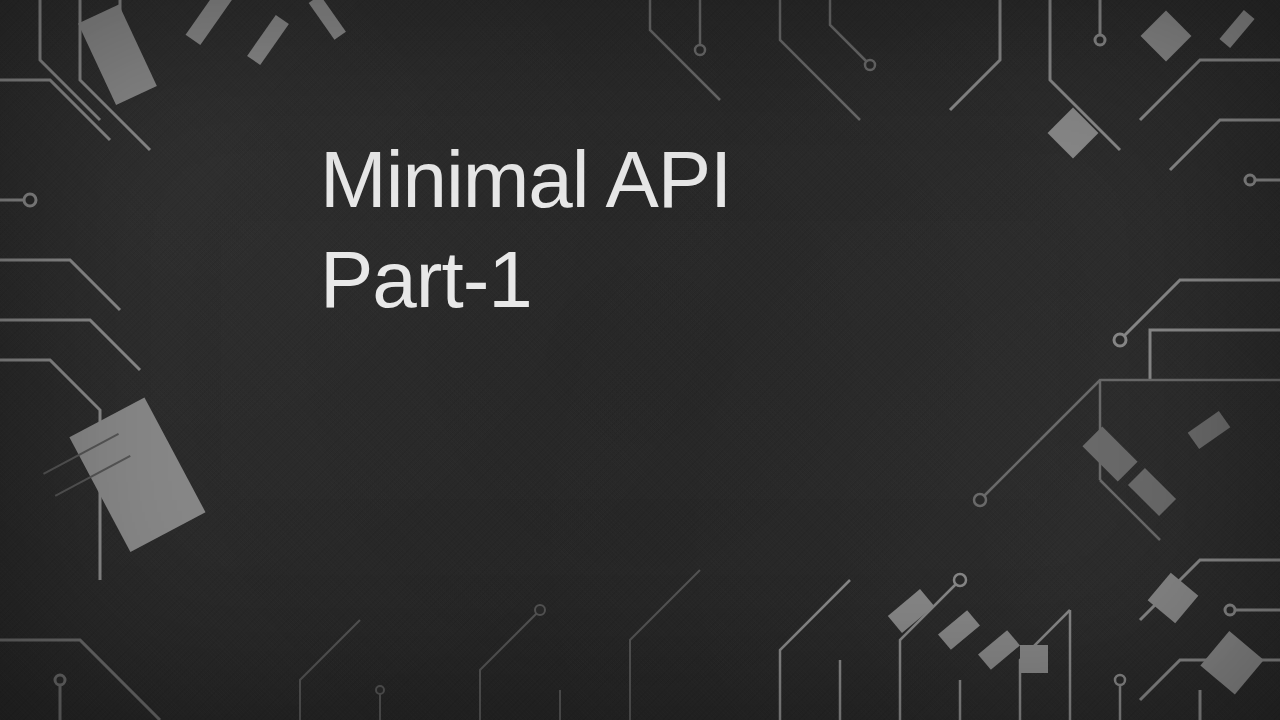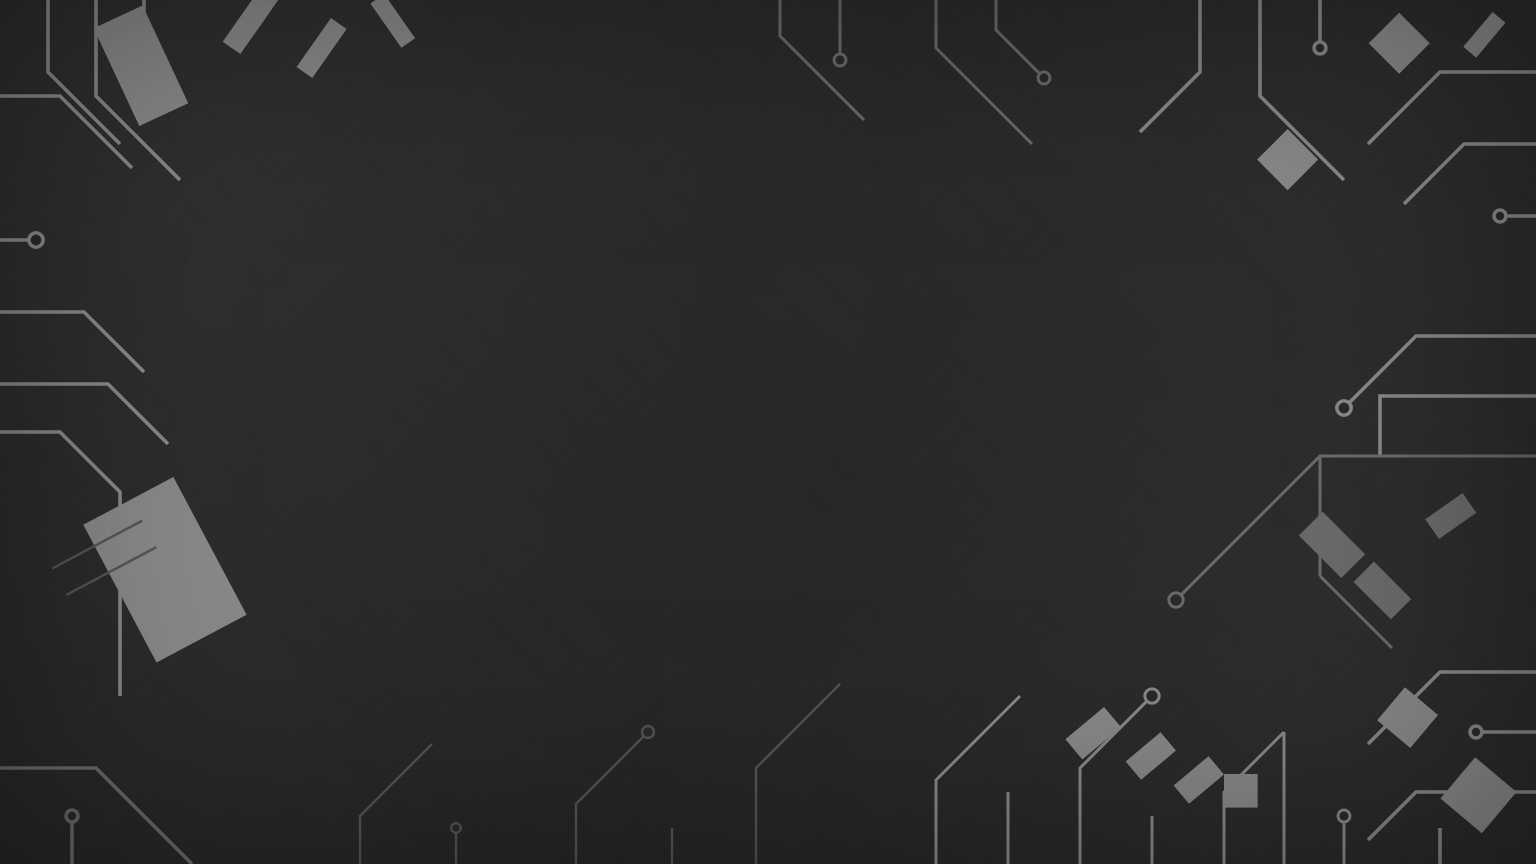--- a/index.html
+++ b/index.html
@@ -176,15 +176,17 @@
     <path d="M 380 720 L 380 690"></path>
     <circle cx="380" cy="690" r="4" fill="#2a2a2a"></circle>
     <path d="M 480 720 L 480 670 L 540 610"></path>
     <circle cx="540" cy="610" r="5" fill="#2a2a2a"></circle>
     <path d="M 560 720 L 560 690"></path>
     <path d="M 630 720 L 630 640 L 700 570"></path>
   </g>
 </svg>
 
 <div class="title-block">
+  <span class="title-line">Minimal API</span>
+  <span class="title-line">Part-1</span>
 </div>
 
 <div class="vignette"></div>
 
 </body></html>

